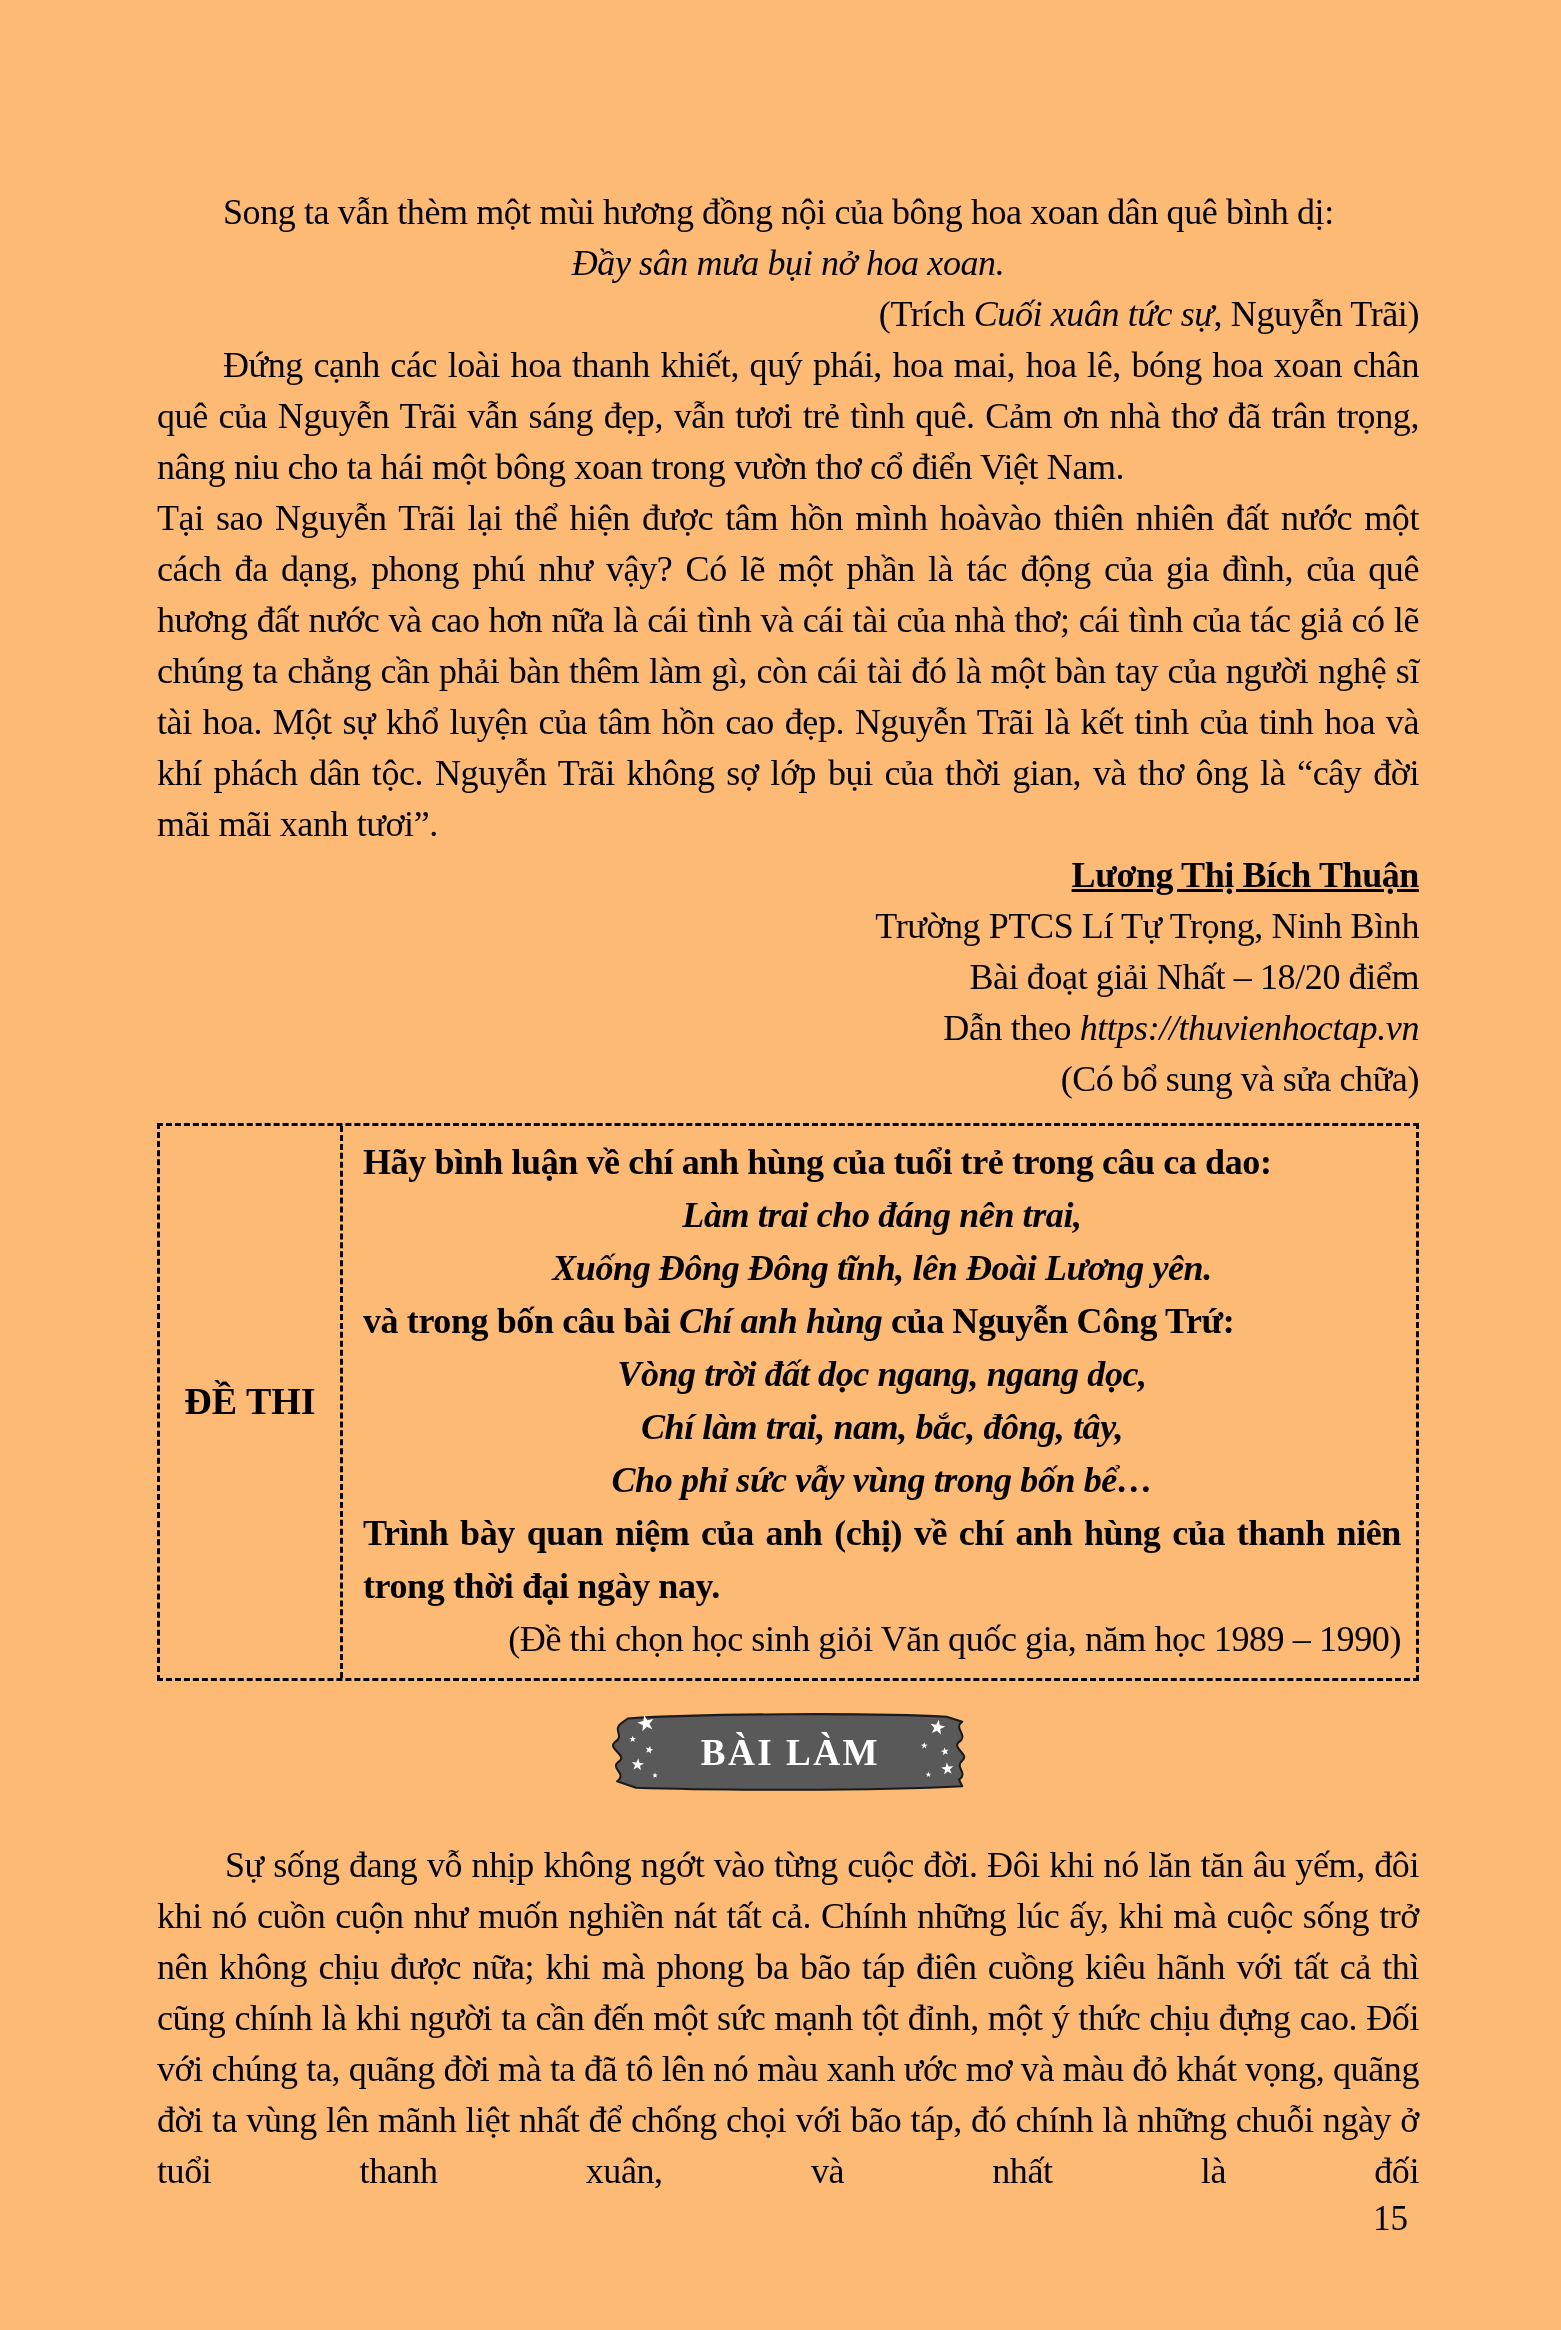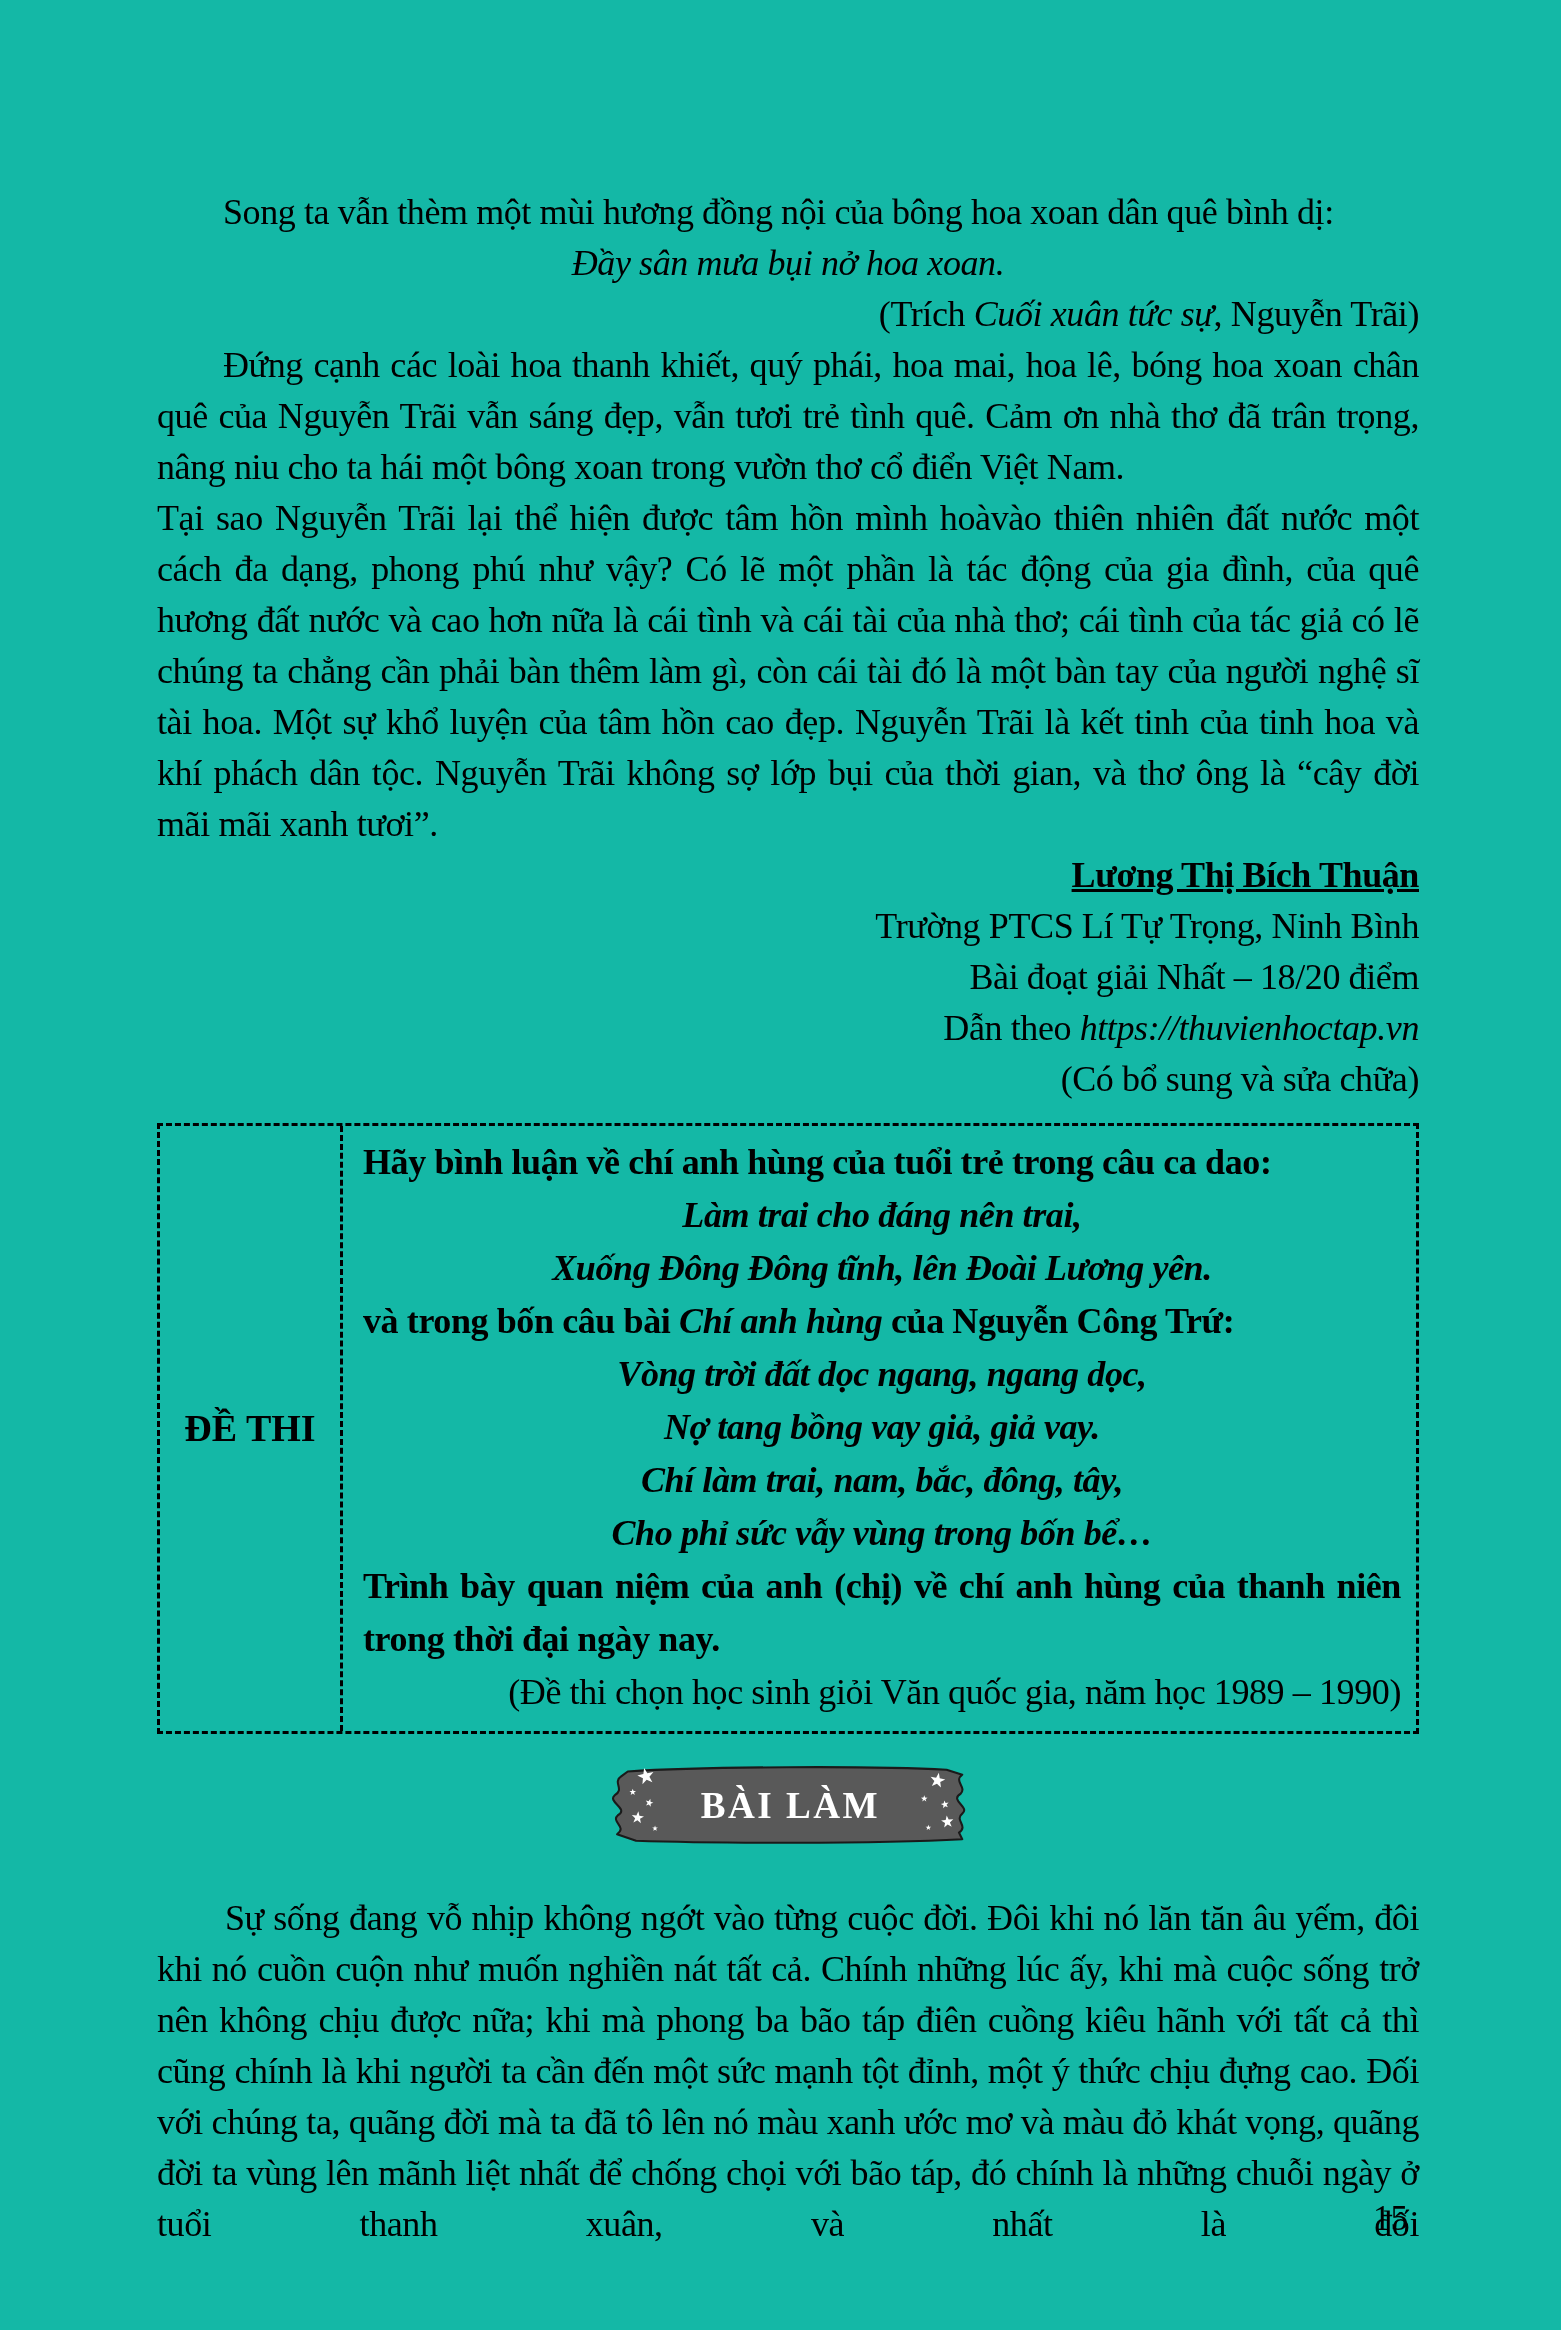--- a/index.html
+++ b/index.html
@@ -1,18 +1,18 @@
 <!DOCTYPE html>
 <html style="font-size:13.2px"><head>
 <meta charset="utf-8">
 <style>
   * { margin:0; padding:0; box-sizing:border-box; }
   html,body { background:#ffffff; }
   .page {
-    position:relative; width:1562px; height:2330px; background:#14b8a6;
+    position:relative; width:1562px; height:2330px; background:#fdba74;
     font-family:"Liberation Serif","DejaVu Serif",serif; color:#000; overflow:hidden;
   }
   .content {
     position:absolute; left:157px; top:187px; width:1262px;
     font-size:36px; line-height:51px; letter-spacing:-0.4px;
   }
   .indent  { text-indent:66px; }
   .just    { text-align:justify; }
   .center  { text-align:center; }
   .right   { text-align:right; }
@@ -74,21 +74,20 @@
     <section class="exam-box">
       <div class="exam-label">
         <span>ĐỀ THI</span>
       </div>
       <div class="exam-content">
         <p class="xline">Hãy bình luận về chí anh hùng của tuổi trẻ trong câu ca dao:</p>
         <p class="xline poem">Làm trai cho đáng nên trai,</p>
         <p class="xline poem">Xuống Đông Đông tĩnh, lên Đoài Lương yên.</p>
         <p class="xline"><span>và trong bốn câu bài </span><span class="italic">Chí anh hùng</span><span> của Nguyễn Công Trứ:</span></p>
         <p class="xline poem">Vòng trời đất dọc ngang, ngang dọc,</p>
-        <p class="xline poem">Nợ tang bồng vay giả, giả vay.</p>
         <p class="xline poem">Chí làm trai, nam, bắc, đông, tây,</p>
         <p class="xline poem">Cho phỉ sức vẫy vùng trong bốn bể…</p>
         <p class="xline just">Trình bày quan niệm của anh (chị) về chí anh hùng của thanh niên trong thời đại ngày nay.</p>
         <p class="exam-source">(Đề thi chọn học sinh giỏi Văn quốc gia, năm học 1989 – 1990)</p>
       </div>
     </section>
 
     <div class="banner-wrap">
       <svg width="370" height="81" viewBox="0 0 448 98" style="font-size:44px">
         <defs>

